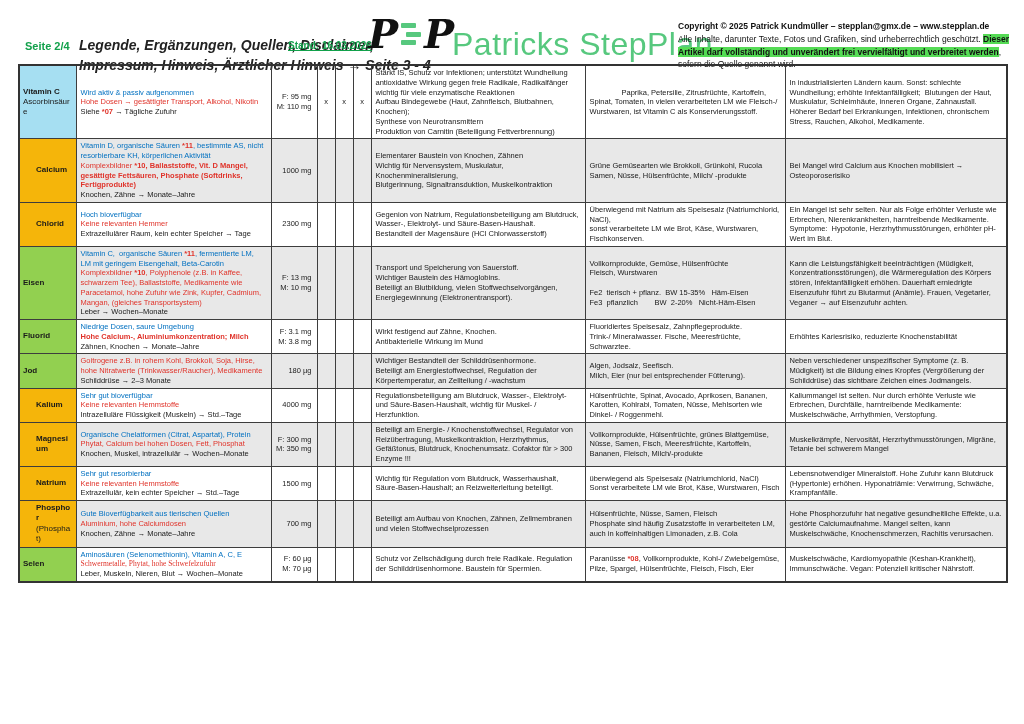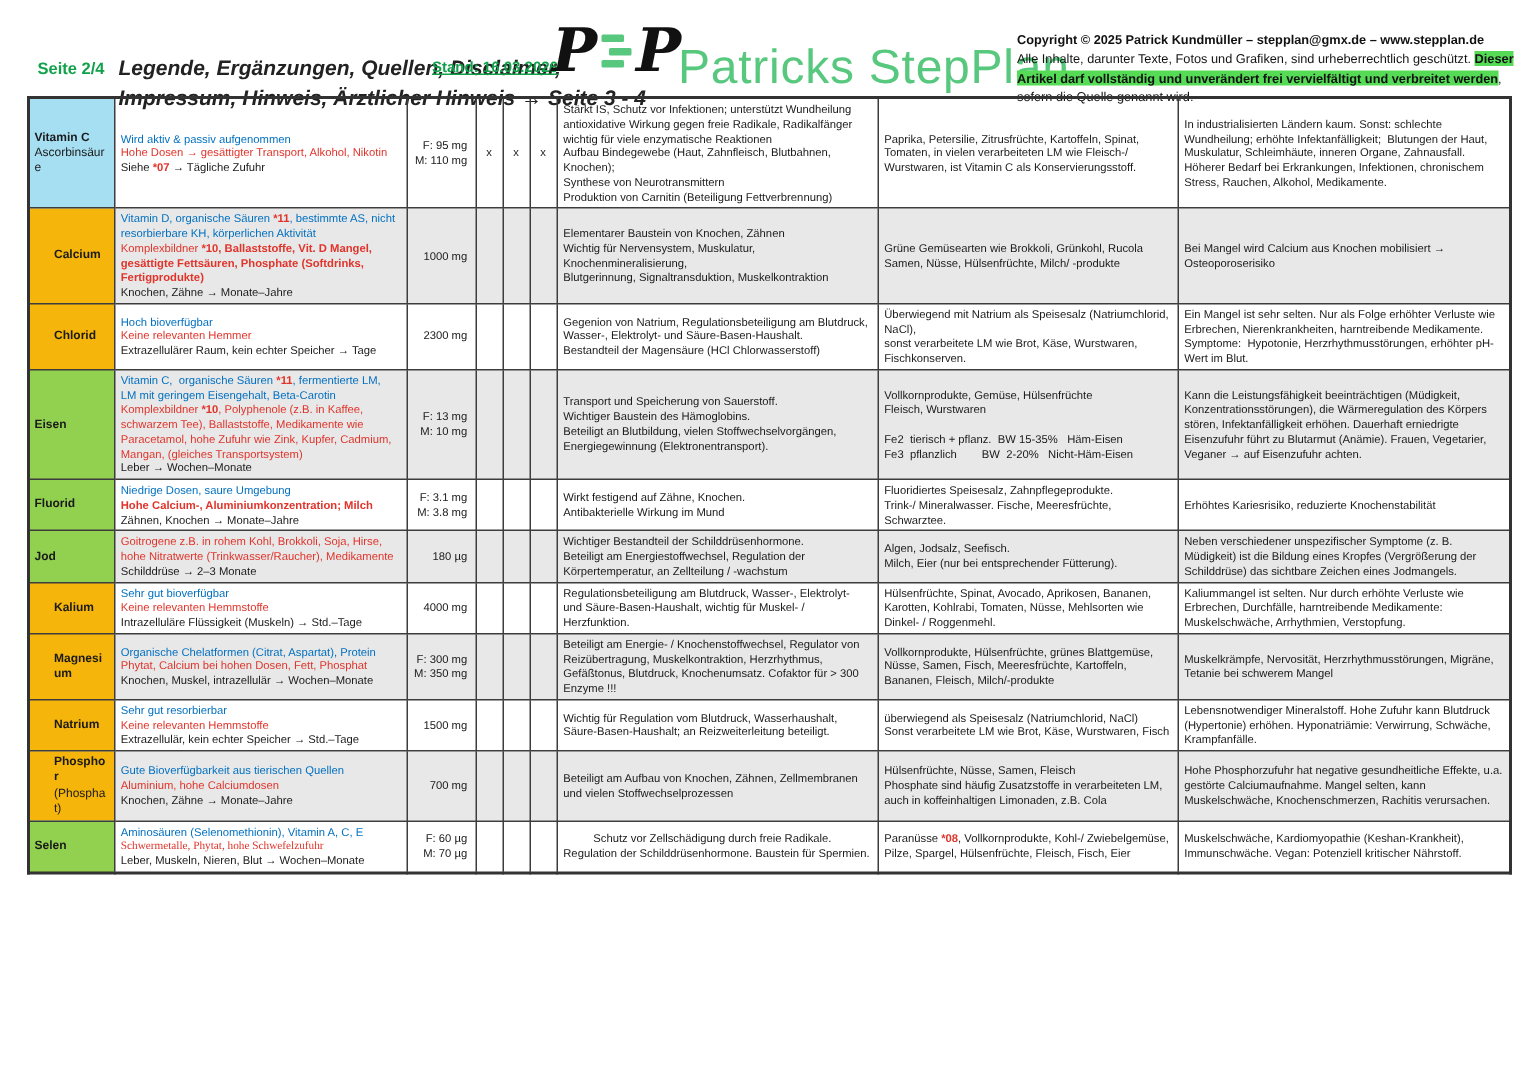--- a/index.html
+++ b/index.html
@@ -100,21 +100,21 @@
 M: 110 mg</td>
           <td class="mark-cell">x</td>
           <td class="mark-cell">x</td>
           <td class="mark-cell">x</td>
           <td class="text-cell"><span style="color: rgb(26, 26, 26);">Stärkt IS, Schutz vor Infektionen; unterstützt Wundheilung
 antioxidative Wirkung gegen freie Radikale, Radikalfänger
 wichtig für viele enzymatische Reaktionen
 Aufbau Bindegewebe (Haut, Zahnfleisch, Blutbahnen, Knochen);
 Synthese von Neurotransmittern
 Produktion von Carnitin (Beteiligung Fettverbrennung)</span></td>
-          <td class="text-cell"><span style="color: rgb(26, 26, 26);">Paprika, Petersilie, Zitrusfrüchte, Kartoffeln, Spinat, Tomaten, in vielen verarbeiteten LM wie Fleisch-/ Wurstwaren, ist Vitamin C als Konservierungsstoff.</span></td>
+          <td class="text-cell"><span style="color: rgb(26, 26, 26); margin-left: 32px;">Paprika, Petersilie, Zitrusfrüchte, Kartoffeln, Spinat, Tomaten, in vielen verarbeiteten LM wie Fleisch-/ Wurstwaren, ist Vitamin C als Konservierungsstoff.</span></td>
           <td class="text-cell"><span style="color: rgb(26, 26, 26);">In industrialisierten Ländern kaum. Sonst: schlechte Wundheilung; erhöhte Infektanfälligkeit;  Blutungen der Haut, Muskulatur, Schleimhäute, inneren Organe, Zahnausfall.
 Höherer Bedarf bei Erkrankungen, Infektionen, chronischem Stress, Rauchen, Alkohol, Medikamente.</span></td>
         </tr>
         <tr class="shaded">
           <td class="name-cell bg-orange">
             <div>Calcium</div>
           </td>
           <td class="desc-cell"><span style="color: rgb(0, 112, 192);">Vitamin D, organische Säuren </span><span style="color: rgb(224, 52, 43); font-weight: bold;">*11</span><span style="color: rgb(0, 112, 192);">, bestimmte AS, nicht resorbierbare KH, körperlichen Aktivität
 </span><span style="color: rgb(224, 52, 43);">Komplexbildner </span><span style="color: rgb(224, 52, 43); font-weight: bold;">*10</span><span style="color: rgb(224, 52, 43); font-weight: bold;">, Ballaststoffe, Vit. D Mangel, gesättigte Fettsäuren, Phosphate (Softdrinks, Fertigprodukte)
 </span><span style="color: rgb(26, 26, 26);">Knochen, Zähne → Monate–Jahre</span></td>
@@ -277,21 +277,21 @@
             <div>Selen</div>
           </td>
           <td class="desc-cell"><span style="color: rgb(0, 112, 192);">Aminosäuren (Selenomethionin), Vitamin A, C, E
 </span><span style="color: rgb(224, 52, 43); font-family: Liberation Serif, serif;">Schwermetalle, Phytat, hohe Schwefelzufuhr
 </span><span style="color: rgb(26, 26, 26);">Leber, Muskeln, Nieren, Blut → Wochen–Monate</span></td>
           <td class="amount-cell">F: 60 µg
 M: 70 µg</td>
           <td class="mark-cell"></td>
           <td class="mark-cell"></td>
           <td class="mark-cell"></td>
-          <td class="text-cell"><span style="color: rgb(26, 26, 26); margin-left: 20px;">Schutz vor Zellschädigung durch freie Radikale. Regulation der Schilddrüsenhormone. Baustein für Spermien.</span></td>
+          <td class="text-cell"><span style="color: rgb(26, 26, 26);">Schutz vor Zellschädigung durch freie Radikale. Regulation der Schilddrüsenhormone. Baustein für Spermien.</span></td>
           <td class="text-cell"><span style="color: rgb(26, 26, 26);">Paranüsse </span><span style="color: rgb(224, 52, 43); font-weight: bold;">*08</span><span style="color: rgb(26, 26, 26);">, Vollkornprodukte, Kohl-/ Zwiebelgemüse,
 Pilze, Spargel, Hülsenfrüchte, Fleisch, Fisch, Eier</span></td>
           <td class="text-cell"><span style="color: rgb(26, 26, 26);">Muskelschwäche, Kardiomyopathie (Keshan-Krankheit),
 Immunschwäche. Vegan: Potenziell kritischer Nährstoff.</span></td>
         </tr>
       </tbody>
   </table>
 
 </div>
 

